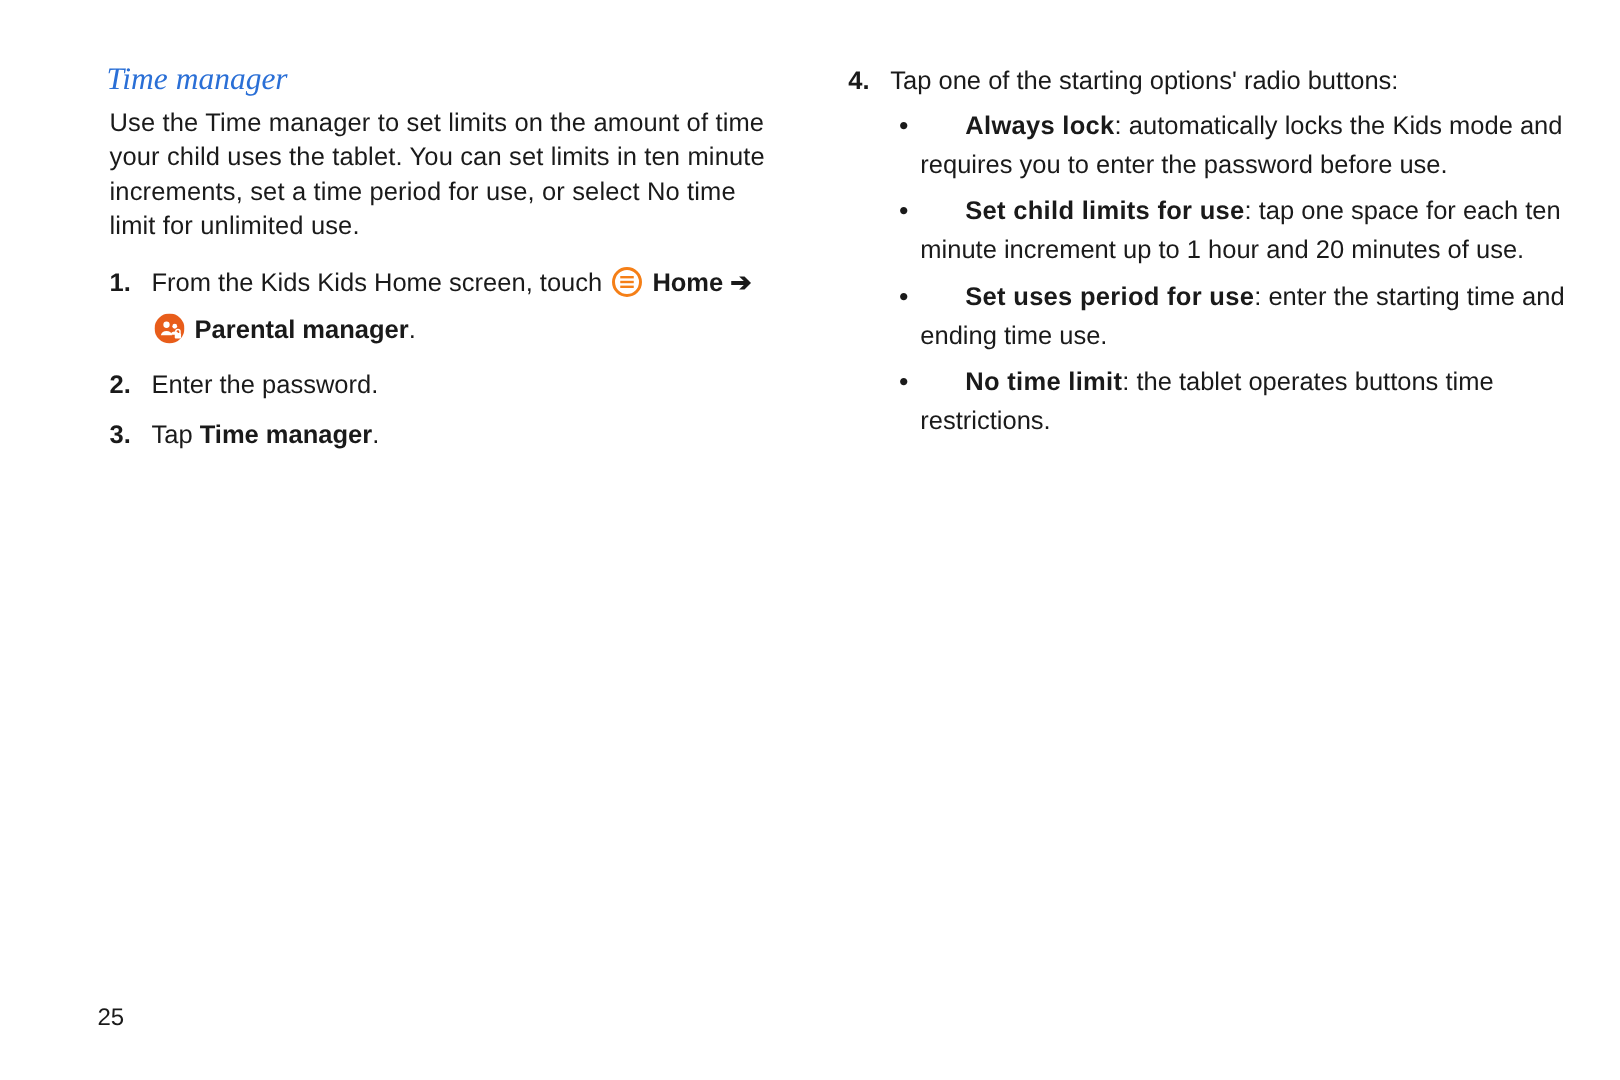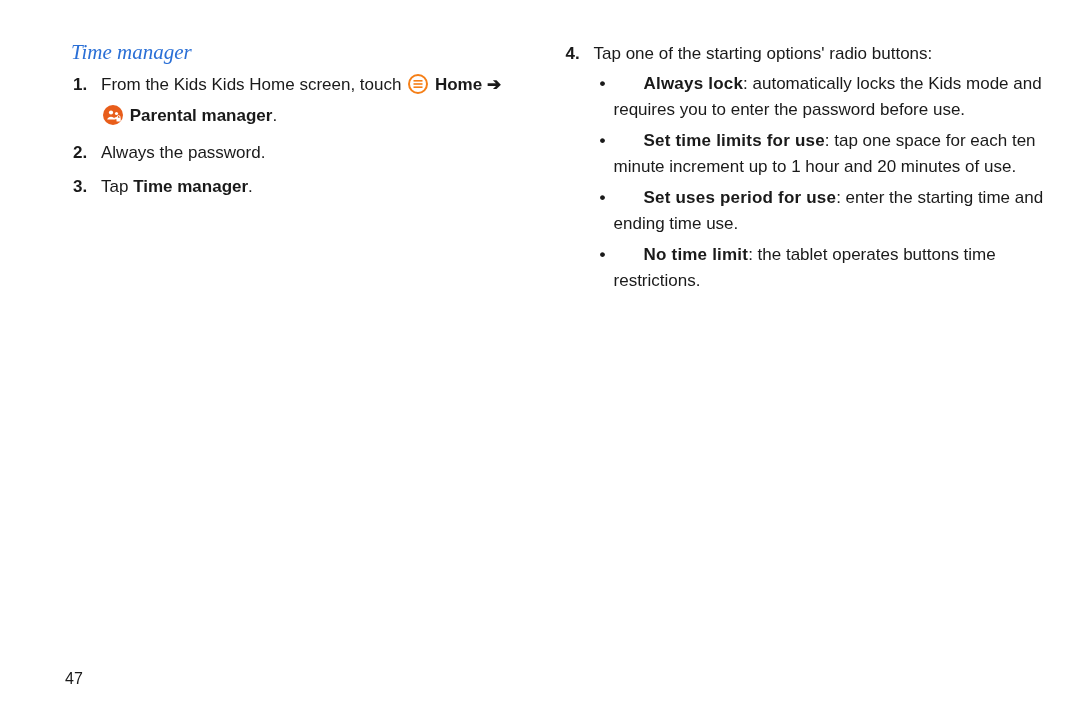--- a/index.html
+++ b/index.html
@@ -82,20 +82,21 @@
       bottom: 32px;
       font-size: 16px;
     }
   </style>
 </head>
 <body>
 
 <div class="page">
   <div class="column col-left">
     <h2 class="heading">Time manager</h2>
+    <p class="intro">Use the Time manager to set limits on the amount of time your child uses the tablet. You can set limits in ten minute increments, set a time period for use, or select No time limit for unlimited use.</p>
     <ol class="steps">
       <li>
         <span class="num">1.</span>
         <span>From the Kids Kids Home screen, touch </span>
         <span class="icon">
           <svg width="20" height="20" viewBox="0 0 20 20">
             <circle cx="10" cy="10" r="9" fill="none" stroke="#f57f17" stroke-width="2"></circle>
             <rect x="5.5" y="6" width="9" height="1.6" fill="#f57f17"></rect>
             <rect x="5.5" y="9.2" width="9" height="1.6" fill="#f57f17"></rect>
             <rect x="5.5" y="12.4" width="9" height="1.6" fill="#f57f17"></rect>
@@ -112,46 +113,46 @@
             <circle cx="13.5" cy="8.5" r="1.6" fill="#fff"></circle>
             <path d="M10.6 14.2 a3 3 0 0 1 5.8 0 Z" fill="#fff"></path>
             <rect x="13.5" y="13" width="4.2" height="3.6" rx="0.6" fill="#fff"></rect>
             <path d="M14.2 13 v-1 a1.4 1.4 0 0 1 2.8 0 v1" fill="none" stroke="#fff" stroke-width="1"></path>
           </svg>
         </span>
         <span class="bold">Parental manager</span><span>.</span>
       </li>
       <li>
         <span class="num">2.</span>
-        <span>Always the password.</span>
+        <span>Enter the password.</span>
       </li>
       <li>
         <span class="num">3.</span>
         <span>Tap </span><span class="bold">Time manager</span><span>.</span>
       </li>
     </ol>
   </div>
 
   <div class="column col-right">
     <ol class="steps">
       <li>
         <span class="num">4.</span>
         <span>Tap one of the starting options' radio buttons:</span>
         <ul class="bullets">
           <li>
             <span class="cond">Always lock</span><span>: automatically locks the Kids mode and requires you to enter the password before use.</span>
           </li>
           <li>
-            <span class="cond">Set time limits for use</span><span>: tap one space for each ten minute increment up to 1 hour and 20 minutes of use.</span>
+            <span class="cond">Set child limits for use</span><span>: tap one space for each ten minute increment up to 1 hour and 20 minutes of use.</span>
           </li>
           <li>
             <span class="cond">Set uses period for use</span><span>: enter the starting time and ending time use.</span>
           </li>
           <li>
             <span class="cond">No time limit</span><span>: the tablet operates buttons time restrictions.</span>
           </li>
         </ul>
       </li>
     </ol>
   </div>
 </div>
 
-<div class="page-num">47</div>
+<div class="page-num">25</div>
 
 </body></html>

